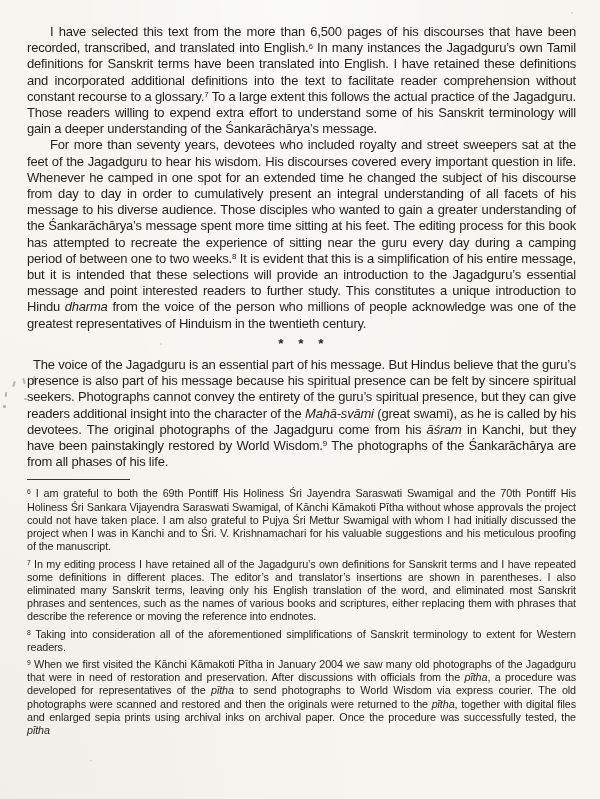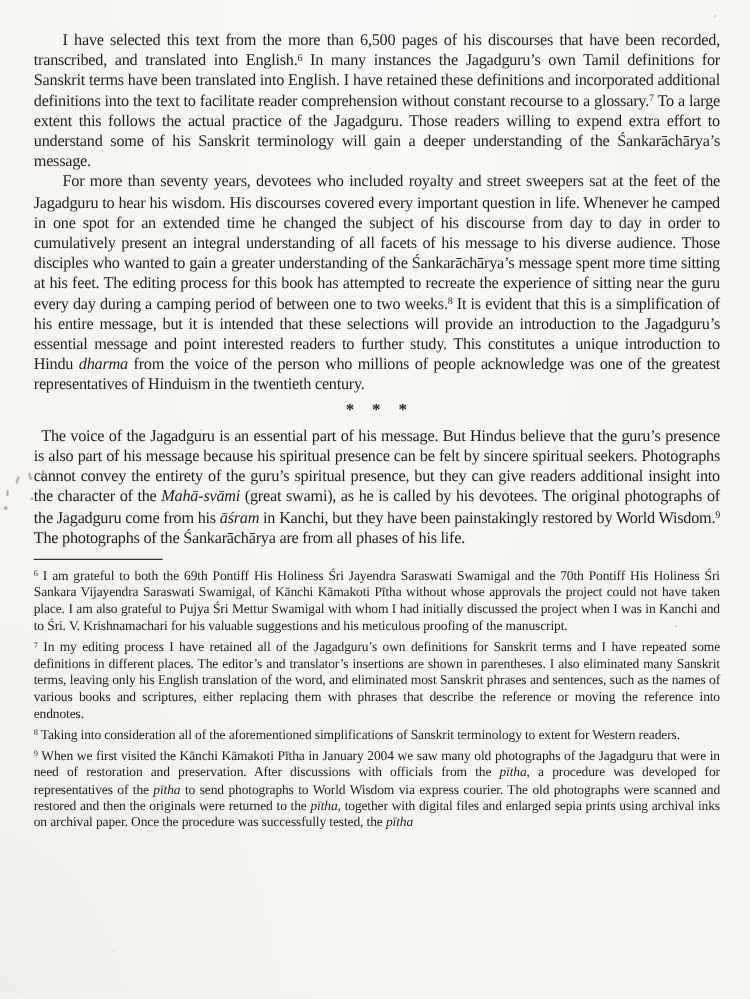--- a/index.html
+++ b/index.html
@@ -9,21 +9,21 @@
   }
   .page {
     position: relative;
     width: 596px;
     height: 799px;
     overflow: hidden;
     background:
       radial-gradient(ellipse at 50% -10%, rgba(255,255,255,0.55), rgba(255,255,255,0) 55%),
       radial-gradient(ellipse at -5% 105%, rgba(60,55,45,0.04), rgba(60,55,45,0) 45%),
       #f6f5f0;
-    font-family: Liberation Serif, serif;
+    font-family: Liberation Sans, sans-serif;
     color: #221f1c;
   }
   .content {
     position: absolute;
     left: 27px;
     top: 24px;
     width: 549px;
   }
   .body-para {
     margin: 0;

